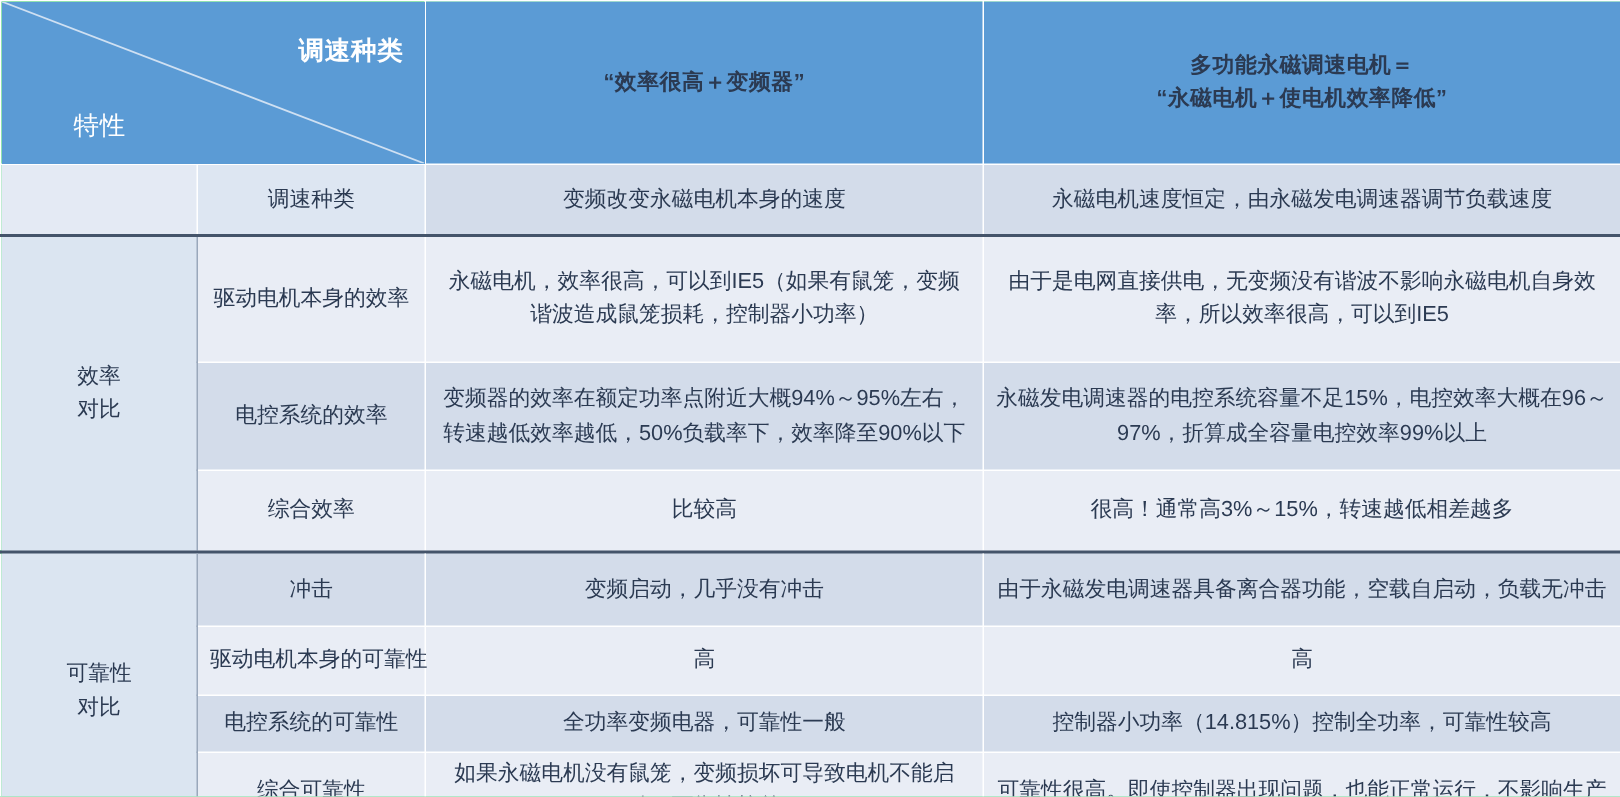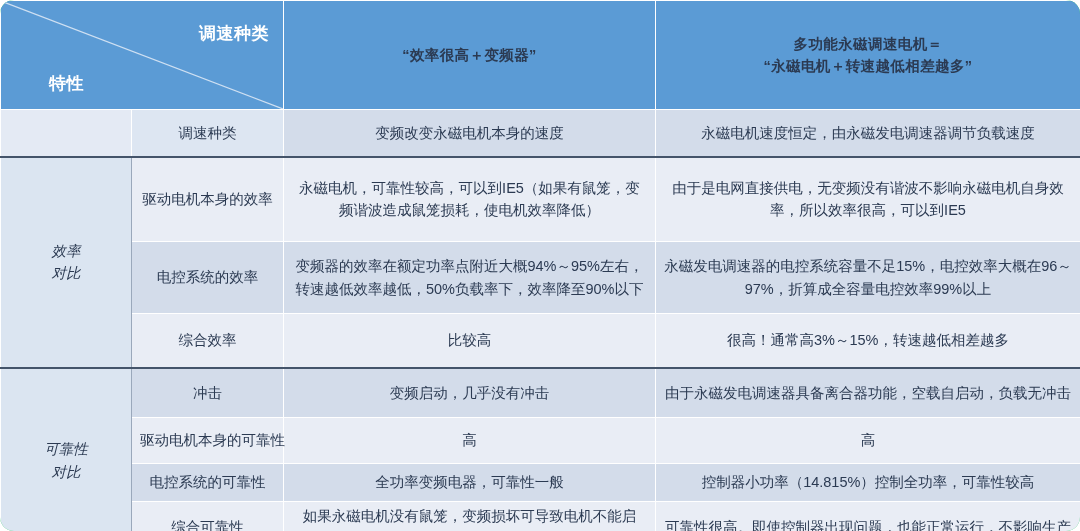--- a/index.html
+++ b/index.html
@@ -10,21 +10,20 @@
   body {
     font-family: "Liberation Sans", "DejaVu Sans", sans-serif;
     -webkit-font-smoothing: antialiased;
   }
   .sheet {
     position: relative;
     width: 1080px;
     height: 531px;
     overflow: hidden;
     background: #22c55e;
-    border-radius: 14px;
   }
   table.cmp {
     border-collapse: collapse;
     table-layout: fixed;
     width: 1080px;
     height: 531px;
   }
   table.cmp td {
     border: 1px solid #ffffff;
     vertical-align: middle;
@@ -64,42 +63,41 @@
     font-weight: bold;
     letter-spacing: .5px;
     white-space: nowrap;
   }
   .corner-rowhead {
     position: absolute;
     left: 48px;
     bottom: 12px;
     color: #ffffff;
     font-size: 17px;
-    font-weight: bold;
+    font-weight: normal;
     letter-spacing: .5px;
     white-space: nowrap;
     margin-top: 24px;
   }
   .hdr-cell {
     background: #5b9bd5;
     color: #ffffff;
     font-size: 17px;
     font-weight: bold;
     letter-spacing: .4px;
     line-height: 1.45;
     border-left: 1px solid #c9dcf0 !important;
   }
 
   
   .grp {                 
     background: #dbe5f1;
     font-size: 15px;
     line-height: 2.0;
     border-right: 1px solid #9aa8bb !important;
-    font-style: italic;
   }
   .sub-lt { background: #e9edf5; }
   .sub-dk { background: #d3dcea; }
   .val-lt { background: #e9edf5; }
   .val-dk { background: #d3dcea; }
   .row1-sub { background: #dde6f2; }
   .row1-val { background: #d3dcea; }
   .row1-far { background: #e4eaf4; }
 
   .thickline td { border-top: 2px solid #44546a !important; }
@@ -128,38 +126,38 @@
           <svg class="corner-diag" viewBox="0 0 283 108" preserveAspectRatio="none">
             <line x1="0" y1="0" x2="283" y2="108" stroke="#cfe0f2" stroke-width="1.2"></line>
           </svg>
           <div class="corner-colhead">调速种类</div>
           <div class="corner-rowhead">特性</div>
         </div>
       </td>
       <td class="hdr-cell">“效率很高＋变频器”</td>
       <td class="hdr-cell">
         <span>多功能永磁调速电机＝</span><br>
-        <span>“永磁电机＋转速越低相差越多”</span>
+        <span>“永磁电机＋使电机效率降低”</span>
       </td>
     </tr>
 
     <tr style="height:47px">
       <td class="row1-far"></td>
       <td class="row1-sub col-sub">调速种类</td>
       <td class="row1-val col-val">变频改变永磁电机本身的速度</td>
       <td class="row1-val col-val">永磁电机速度恒定，由永磁发电调速器调节负载速度</td>
     </tr>
 
     <tr class="thickline" style="height:85px">
       <td class="grp" rowspan="3">
         <div>效率</div>
         <div>对比</div>
       </td>
       <td class="sub-lt col-sub">驱动电机本身的效率</td>
-      <td class="val-lt col-val">永磁电机，可靠性较高，可以到IE5（如果有鼠笼，变频谐波造成鼠笼损耗，使电机效率降低）</td>
+      <td class="val-lt col-val">永磁电机，效率很高，可以到IE5（如果有鼠笼，变频谐波造成鼠笼损耗，控制器小功率）</td>
       <td class="val-lt col-val">由于是电网直接供电，无变频没有谐波不影响永磁电机自身效率，所以效率很高，可以到IE5</td>
     </tr>
 
     <tr style="height:72px">
       <td class="sub-dk col-sub">电控系统的效率</td>
       <td class="val-dk col-val">变频器的效率在额定功率点附近大概94%～95%左右，转速越低效率越低，50%负载率下，效率降至90%以下</td>
       <td class="val-dk col-val">永磁发电调速器的电控系统容量不足15%，电控效率大概在96～97%，折算成全容量电控效率99%以上</td>
     </tr>
 
     <tr style="height:54px">

